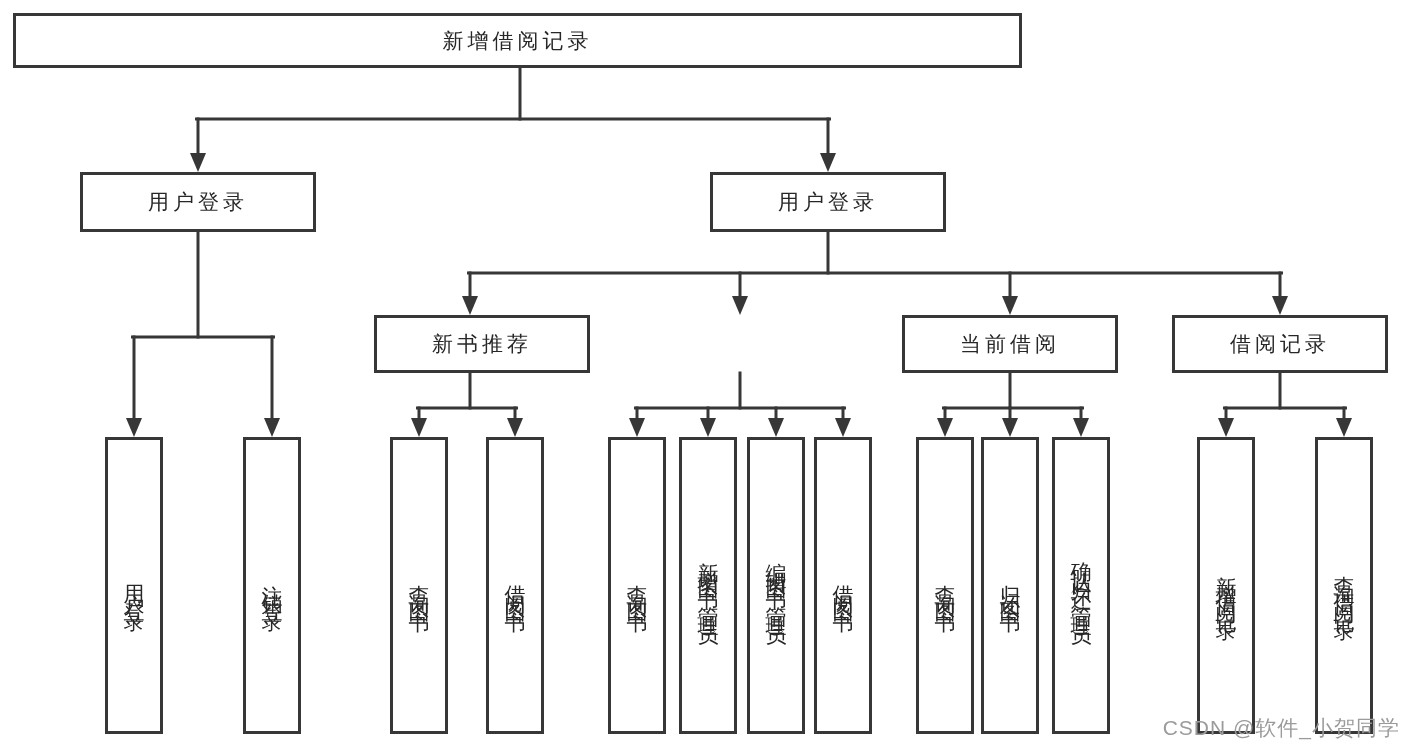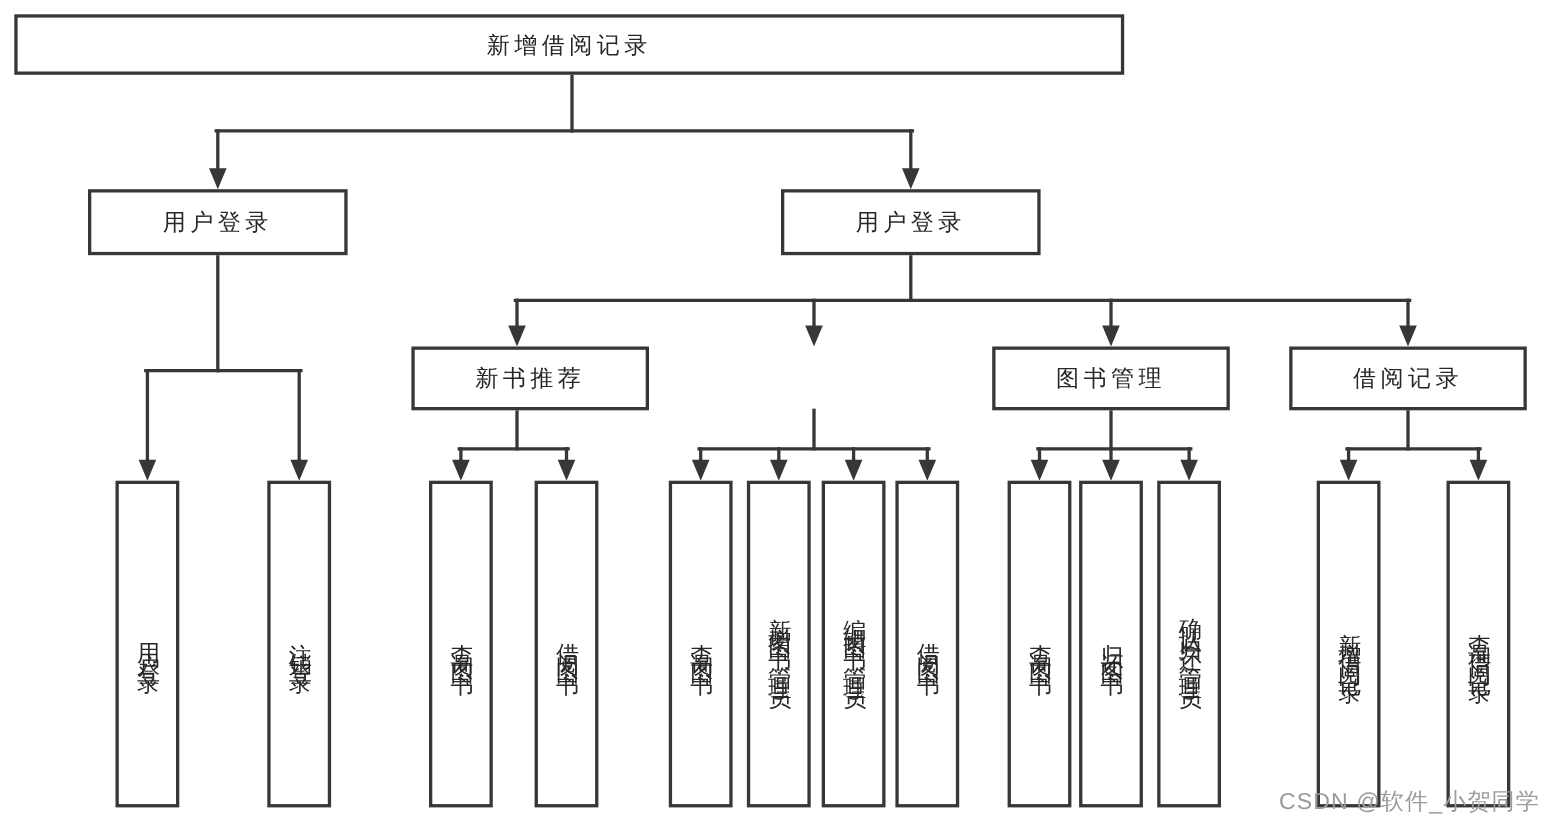--- a/index.html
+++ b/index.html
@@ -106,21 +106,21 @@
       <polygon points="1336,418 1352,418 1344,437"></polygon>
     </g>
   </svg>
 
   <div class="node root">新增借阅记录</div>
 
   <div class="node lvl2" style="left:80px;">用户登录</div>
   <div class="node lvl2" style="left:710px;">用户登录</div>
 
   <div class="node lvl3" style="left:362px;margin-left:12px;">新书推荐</div>
-  <div class="node lvl3" style="left:902px;">图书管理</div>
+  <div class="node lvl3" style="left:902px;">当前借阅</div>
   <div class="node lvl3" style="left:1172px;">借阅记录</div>
 
   <div class="node vnode" style="left:105px;">用户登录</div>
   <div class="node vnode" style="left:243px;">注销登录</div>
   <div class="node vnode" style="left:390px;">查询图书</div>
   <div class="node vnode" style="left:486px;">借阅图书</div>
   <div class="node vnode" style="left:608px;">查询图书</div>
   <div class="node vnode" style="left:679px;">新增图书（管理员）</div>
   <div class="node vnode" style="left:747px;">编辑图书（管理员）</div>
   <div class="node vnode" style="left:814px;">借阅图书</div>

